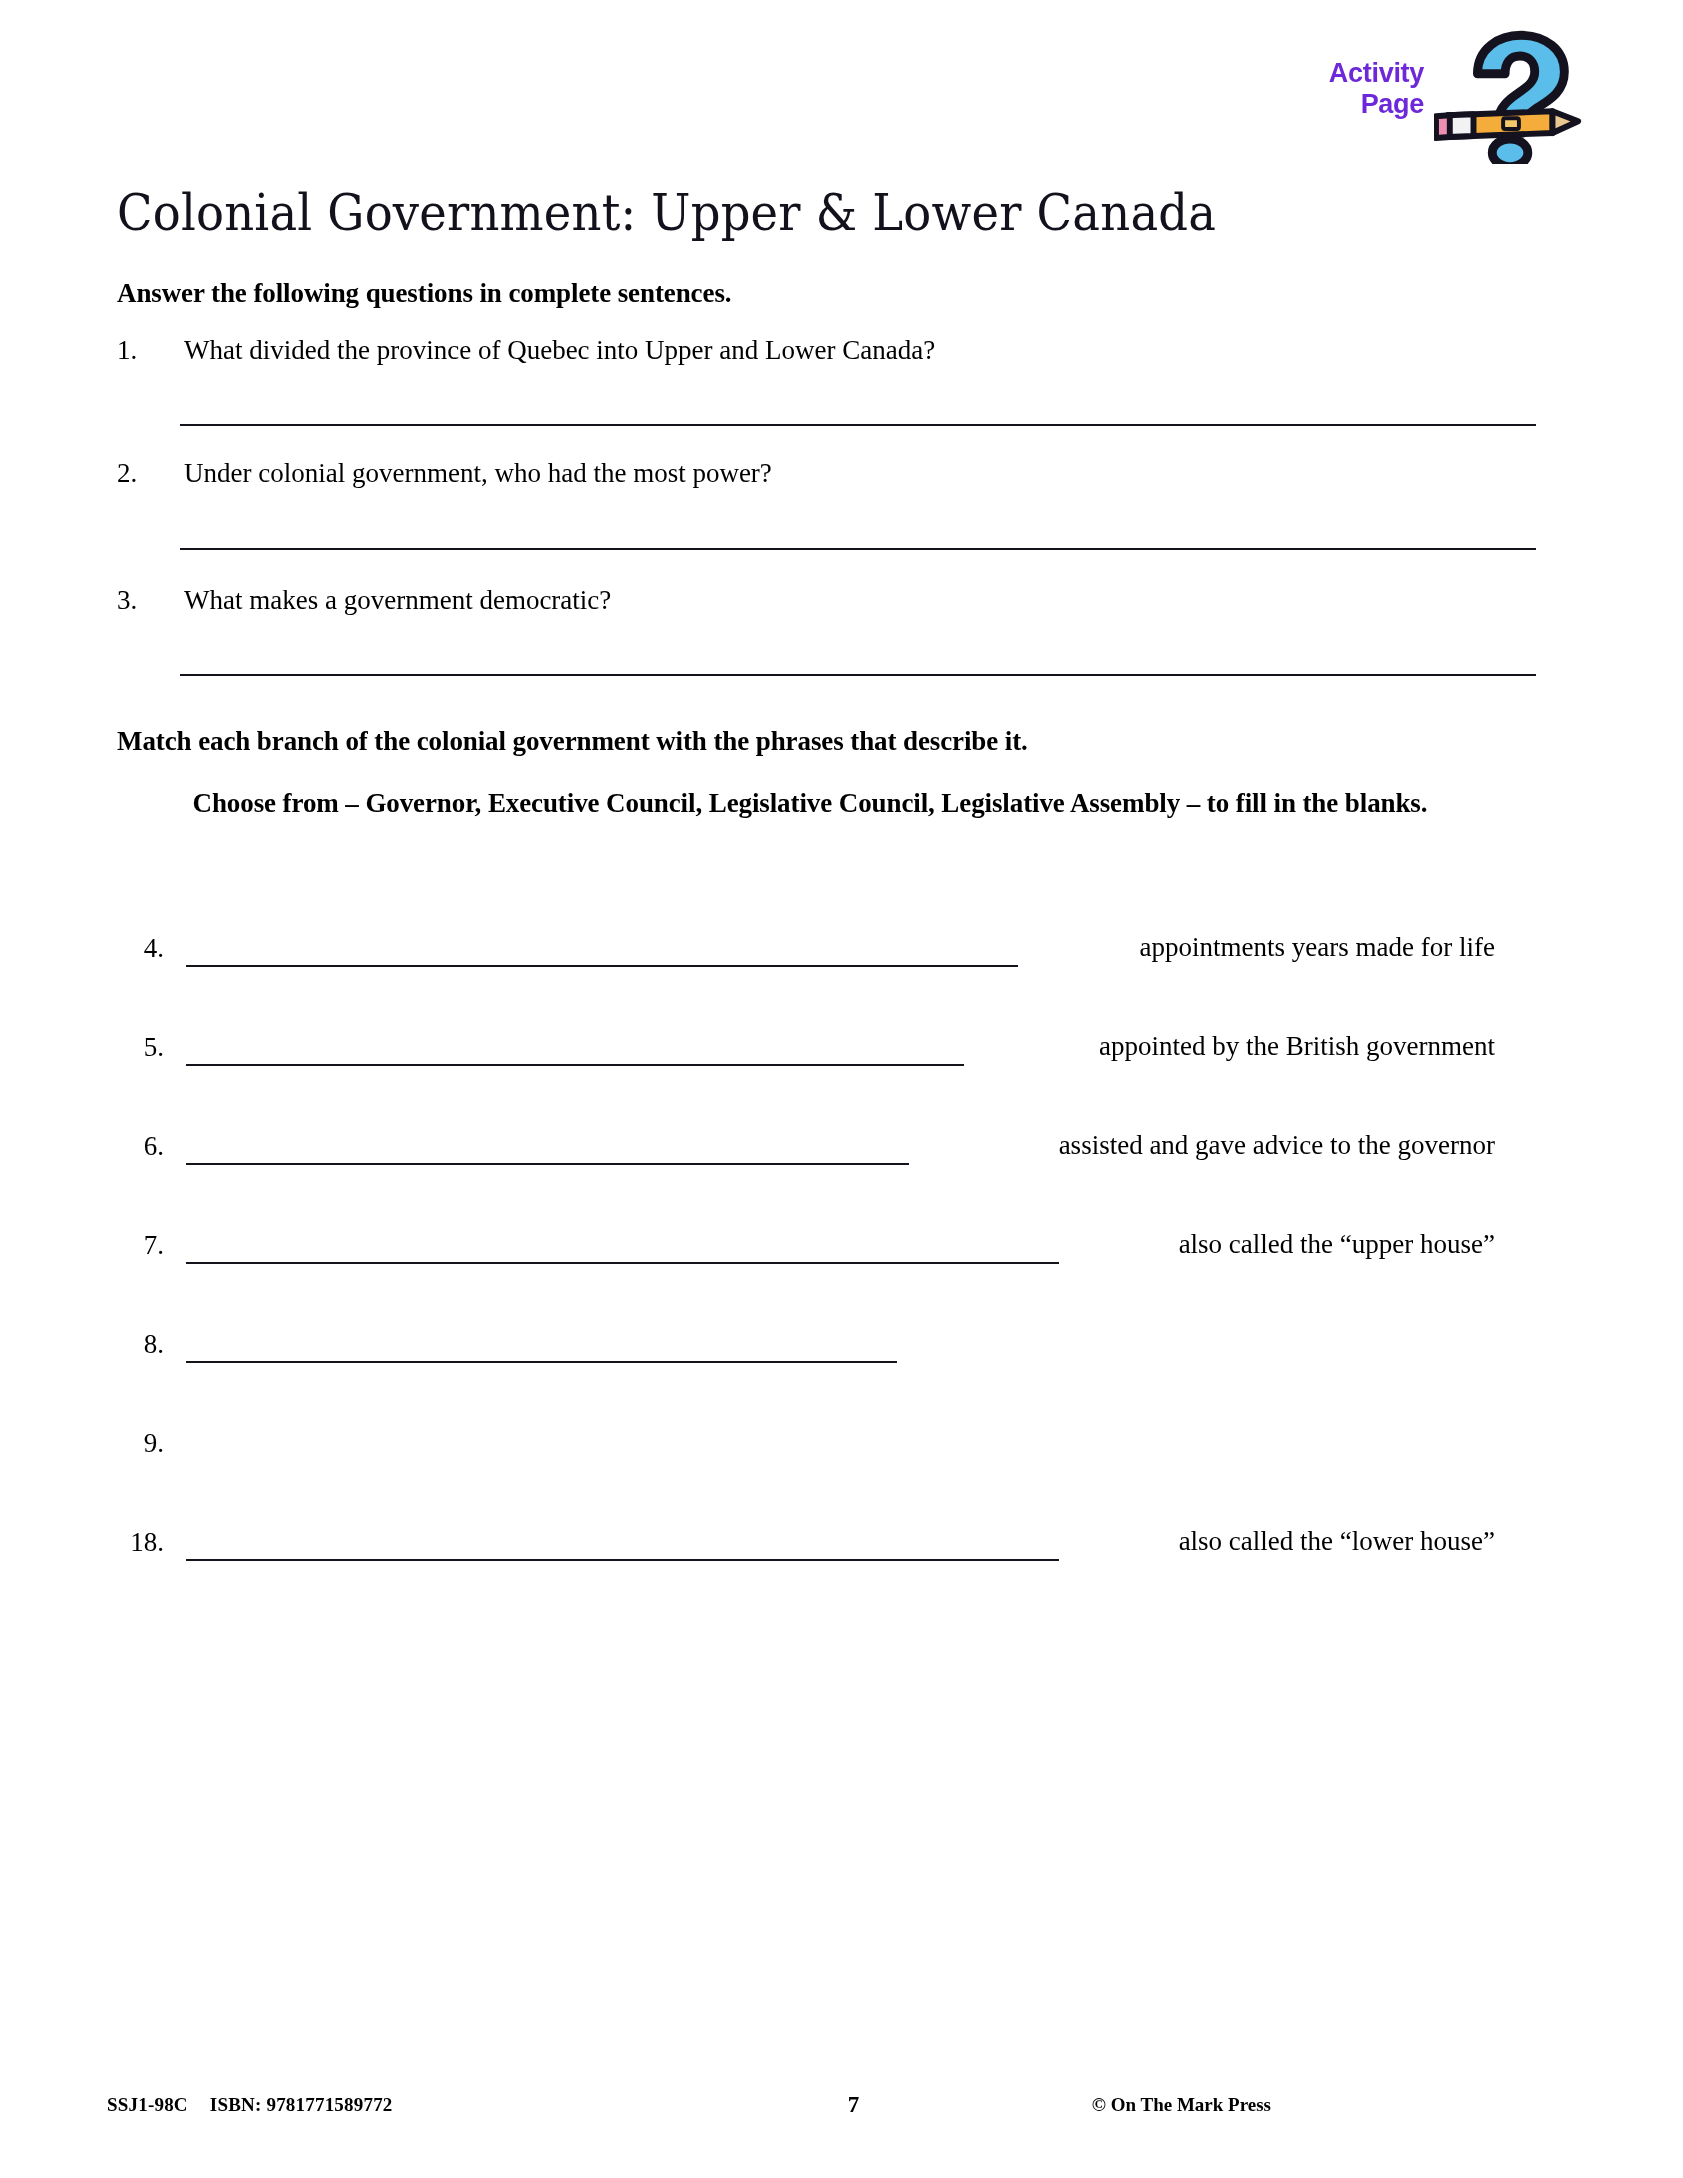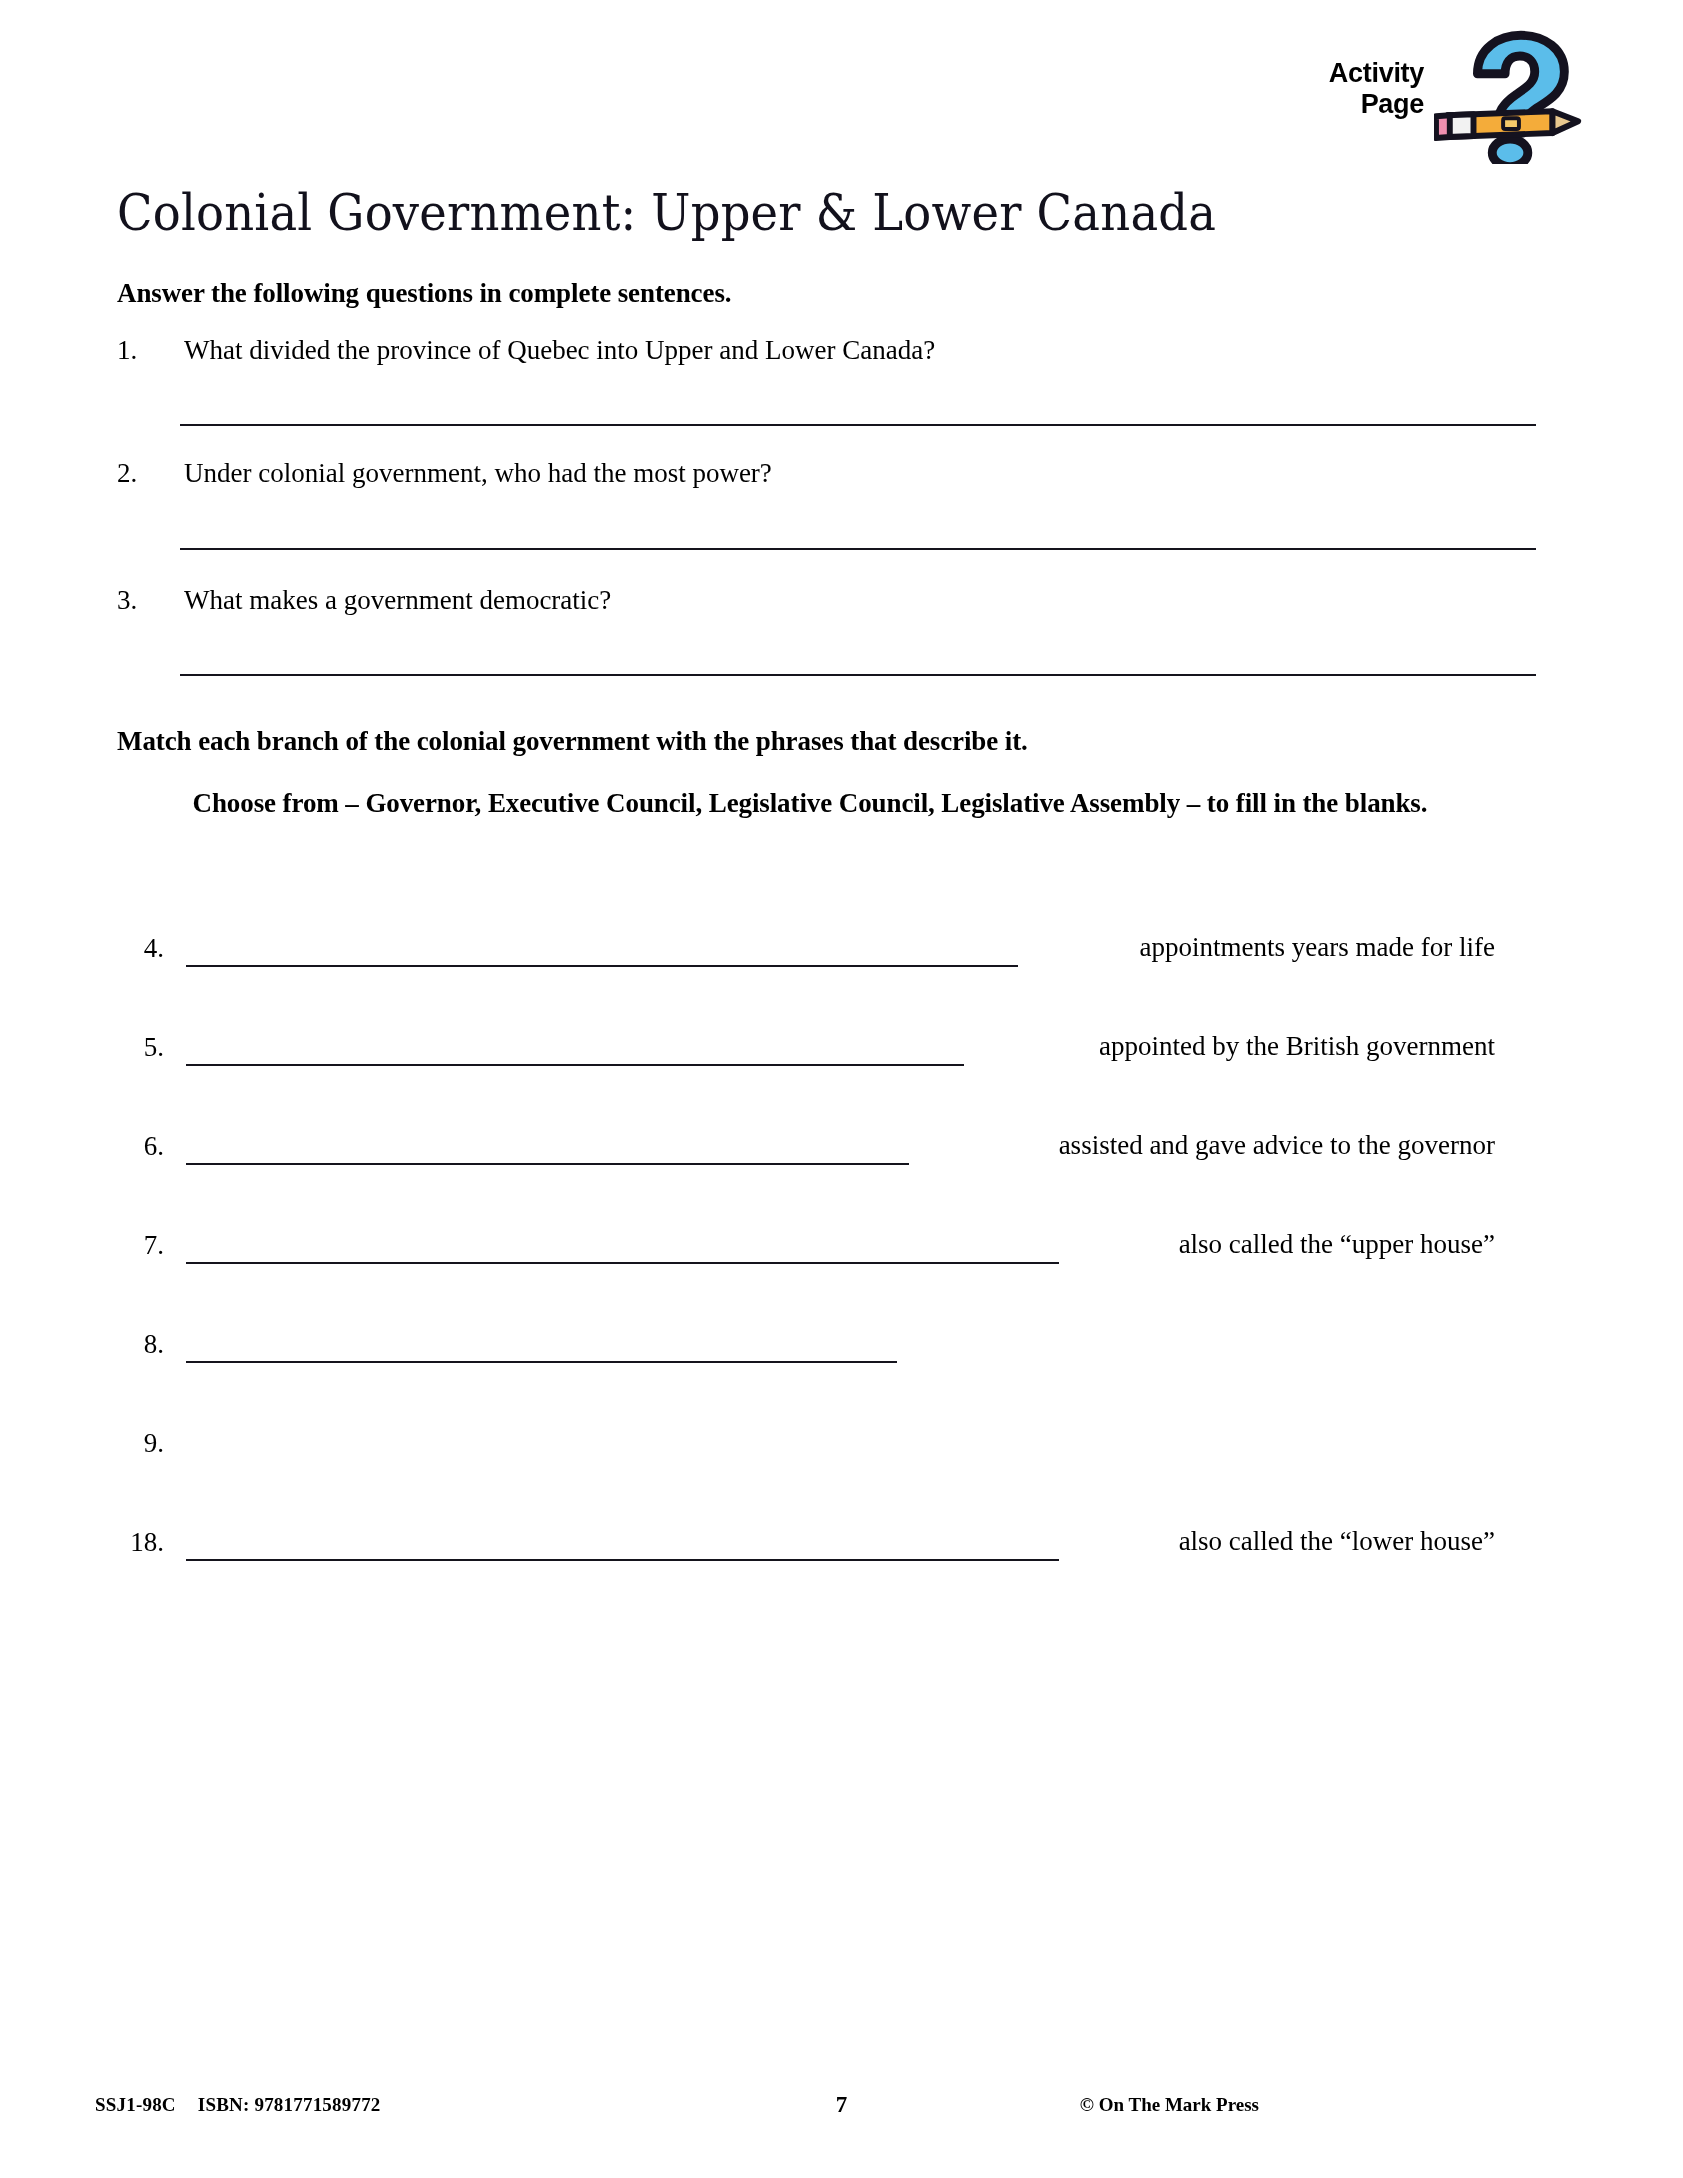--- a/index.html
+++ b/index.html
@@ -36,21 +36,21 @@
     position: absolute;
     left: 0;
     top: 28px;
     width: 117px;
     text-align: right;
     font-family: "Liberation Sans", "DejaVu Sans", sans-serif;
     font-weight: bold;
     font-size: 27px;
     line-height: 31px;
     letter-spacing: -0.3px;
-    color: #000000;
+    color: #6d28d9;
   }
   .qmark-wrap {
     position: absolute;
     left: 127px;
     top: 0px;
     width: 158px;
     height: 134px;
   }
   .qmark-wrap svg { display: block; }
 
@@ -147,21 +147,21 @@
     right: 0;
     top: 0;
     font-size: 27px;
     line-height: 36px;
     white-space: nowrap;
   }
 
   
   .footer {
     position: absolute;
-    left: 0;
+    left: 12px;
     top: 2092px;
     width: 1346px;
     height: 40px;
   }
   .footer-left {
     position: absolute;
     left: 95px;
     top: 0;
     font-size: 19px;
     line-height: 26px;

